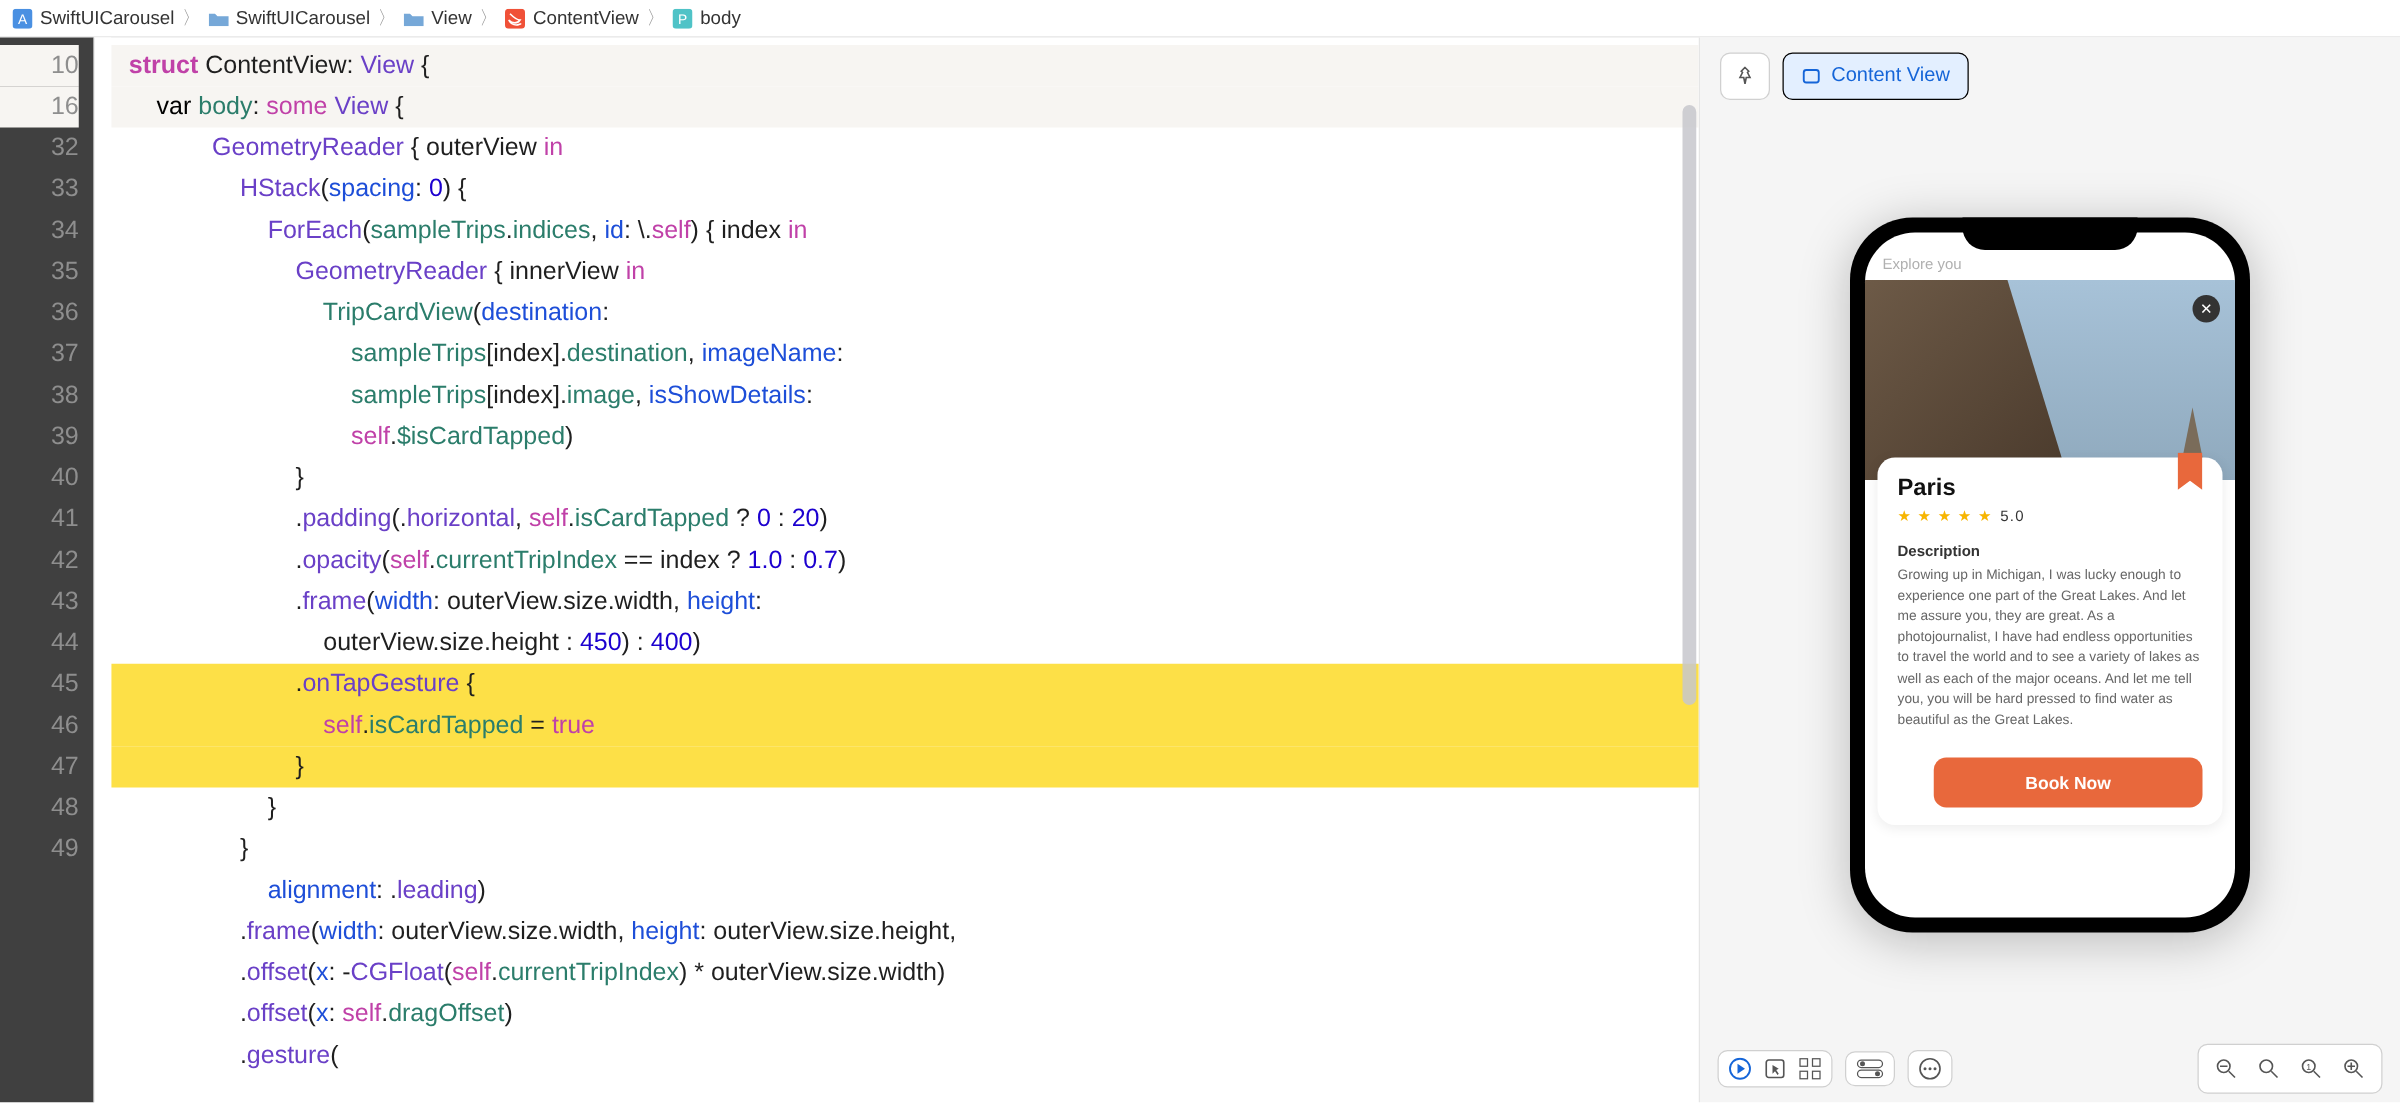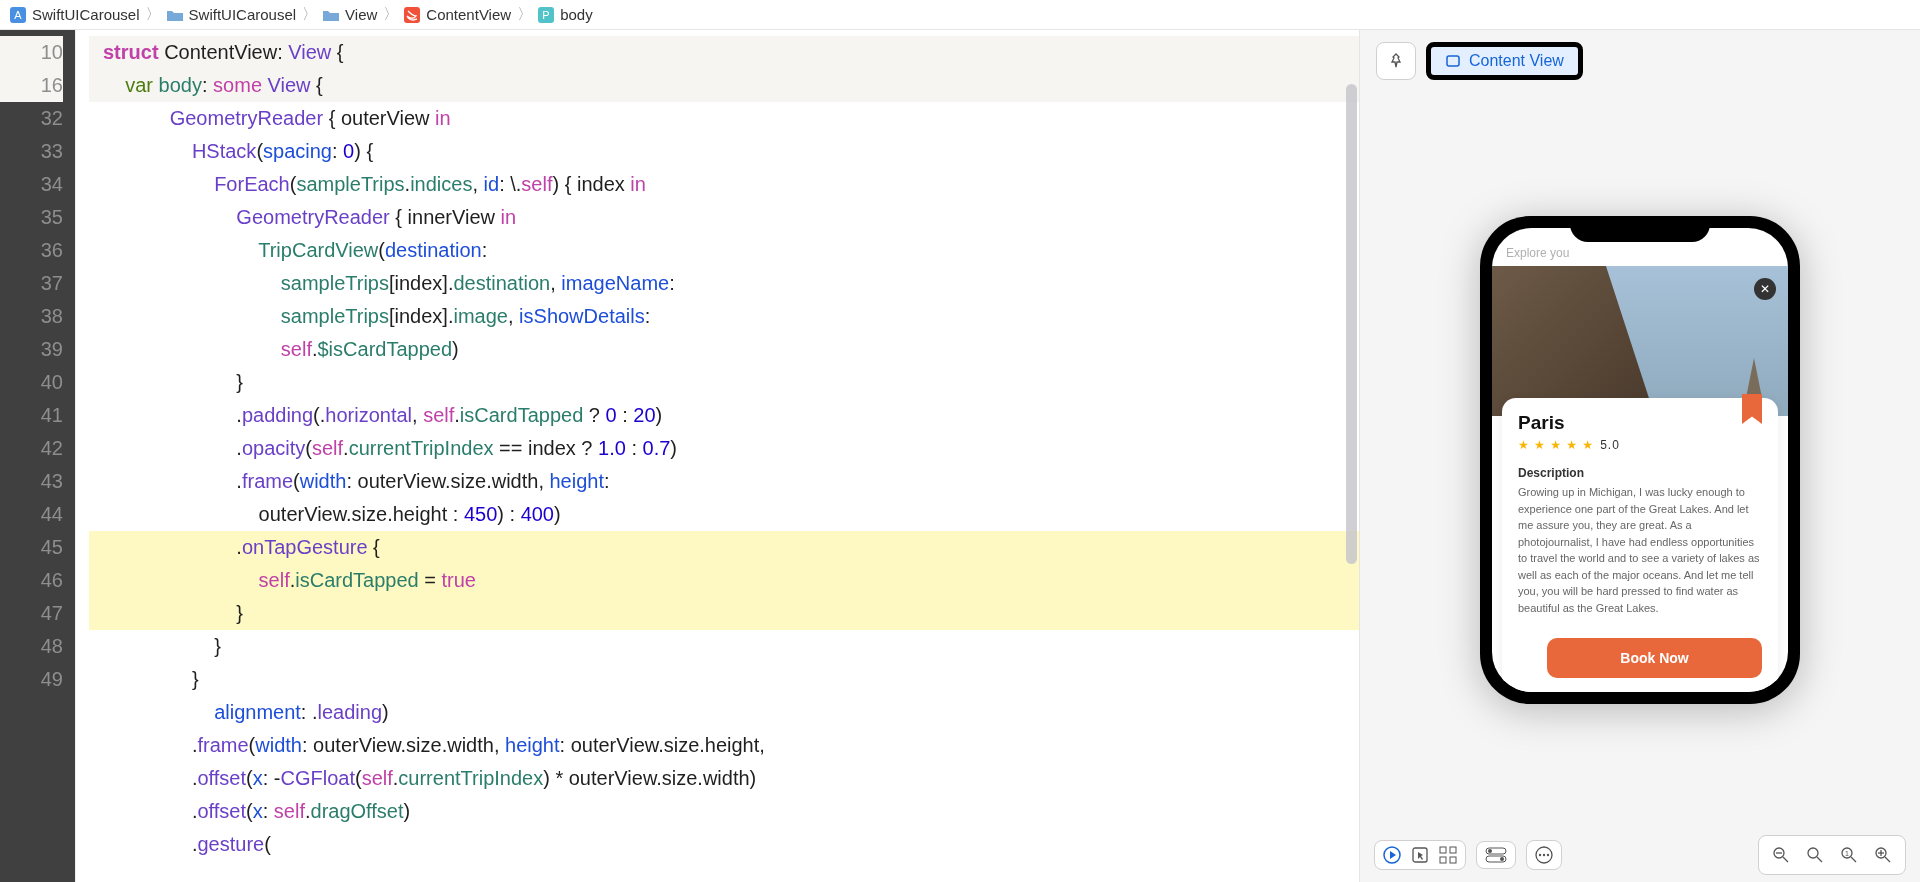--- a/index.html
+++ b/index.html
@@ -14,47 +14,47 @@
 
 .main { flex:1; display:flex; min-height:0; }
 
 
 .editor-panel { flex:1; display:flex; border-right:1px solid #e5e5e5; min-width:0; position:relative; }
 .gutter { width:75px; background:#404040; text-align:right; padding-right:12px; color:#8e8e8e; font-family:"SF Mono",ui-monospace,Menlo,monospace; font-size:20px; line-height:33px; padding-top:6px; user-select:none;}
 .gutter .sticky { background:#f7f5f2; }
 .code { flex:1; font-family:"SF Mono",ui-monospace,Menlo,monospace; font-size:20px; line-height:33px; padding-top:6px; overflow:hidden; position:relative;}
 .code .line { white-space:pre; padding-left:14px; height:33px; }
 .code .sticky { background:#f7f5f2; }
-.code .hl { background:#fef9c3;padding-left:14px; }
+.code .hl { background:#fde047;padding-left:14px; }
 .foldband { width:14px; background:#fff; border-left:1px solid #eee; }
 
 
 .kw-struct { color:#c041a8; font-weight:600;}
 .kw-pink { color:#c041a8;text-align:center; }
-.kw-var { color:#4d7c0f; }
+.kw-var { color:#000000; }
 .type-green { color:#2b7d6b; }
 .type-purple { color:#6a40c7; }
 .ident { color:#1f1f1f; }
 .num { color:#1c00cf; }
 .true { color:#c041a8; }
 .param { color:#1d4ed8; }
 .kw-in { color:#c041a8; }
 
 
 .scroll-thumb { position:absolute; right:2px; top:54px; width:11px; height:480px; background:#c7c7cc; border-radius:6px; opacity:.85;}
 
 
 .preview-panel { width:560px; background:#f5f5f5; display:flex; flex-direction:column; position:relative; }
 .preview-top { display:flex; gap:10px; padding:12px 16px; }
 .pin-btn { width:40px; height:38px; background:#fff; border:1px solid #d0d0d0; border-radius:8px; display:flex; align-items:center; justify-content:center;}
-.tag-btn { height:38px; background:#e3efff; border:5px solid #000000; border-radius:8px; display:flex; align-items:center; padding:0 14px; gap:8px; color:#1565d8; font-size:16px;}
+.tag-btn { height:38px; background:#e3efff; border:1px solid #000000; border-radius:8px; display:flex; align-items:center; padding:0 14px; gap:8px; color:#1565d8; font-size:16px;}
 .preview-body { flex:1; display:flex; align-items:center; justify-content:center; }
 
 
-.phone { width:320px; height:488px; background:#000; border-radius:50px; padding:12px; box-shadow:0 6px 40px rgba(0,0,0,.25); position:relative;}
+.phone { width:320px; height:572px; background:#000; border-radius:50px; padding:12px; box-shadow:0 6px 40px rgba(0,0,0,.25); position:relative;}
 .phone .notch { position:absolute; top:0; left:50%; transform:translateX(-50%); width:140px; height:26px; background:#000; border-radius:0 0 18px 18px; z-index:5;}
 .screen { width:100%; height:100%; background:#fff; border-radius:40px; overflow:hidden; position:relative; display:flex; flex-direction:column;}
 .screen-top { padding:18px 14px 6px; font-size:12px; color:#b0b0b0;}
 .hero { height:160px; background:linear-gradient(180deg,#a7c2d8 0%,#8fa9bd 100%); position:relative;}
 .hero::before{content:"";position:absolute;left:0;top:0;bottom:0;width:55%;background:linear-gradient(135deg,#6d5a47 0,#4a3a2c 100%);clip-path:polygon(0 0,70% 0,100% 100%,0 100%);}
 .hero::after{content:"";position:absolute;right:24px;bottom:8px;border-left:10px solid transparent;border-right:10px solid transparent;border-bottom:50px solid #7a6c5a;}
 .close-dot { position:absolute; top:12px; right:12px; width:22px; height:22px; background:#333; border-radius:11px; display:flex; align-items:center; justify-content:center; color:#fff; font-size:12px; z-index:6;}
 .card { background:#fff; margin:-18px 10px 0; border-radius:14px; padding:14px 16px; position:relative; box-shadow:0 2px 10px rgba(0,0,0,.08);}
 .bookmark { position:absolute; top:-4px; right:16px; width:20px; height:30px; background:#e8683c; clip-path:polygon(0 0,100% 0,100% 100%,50% 75%,0 100%);}
 .card h3 { font-size:19px; font-weight:700; color:#111; margin-bottom:4px;}

